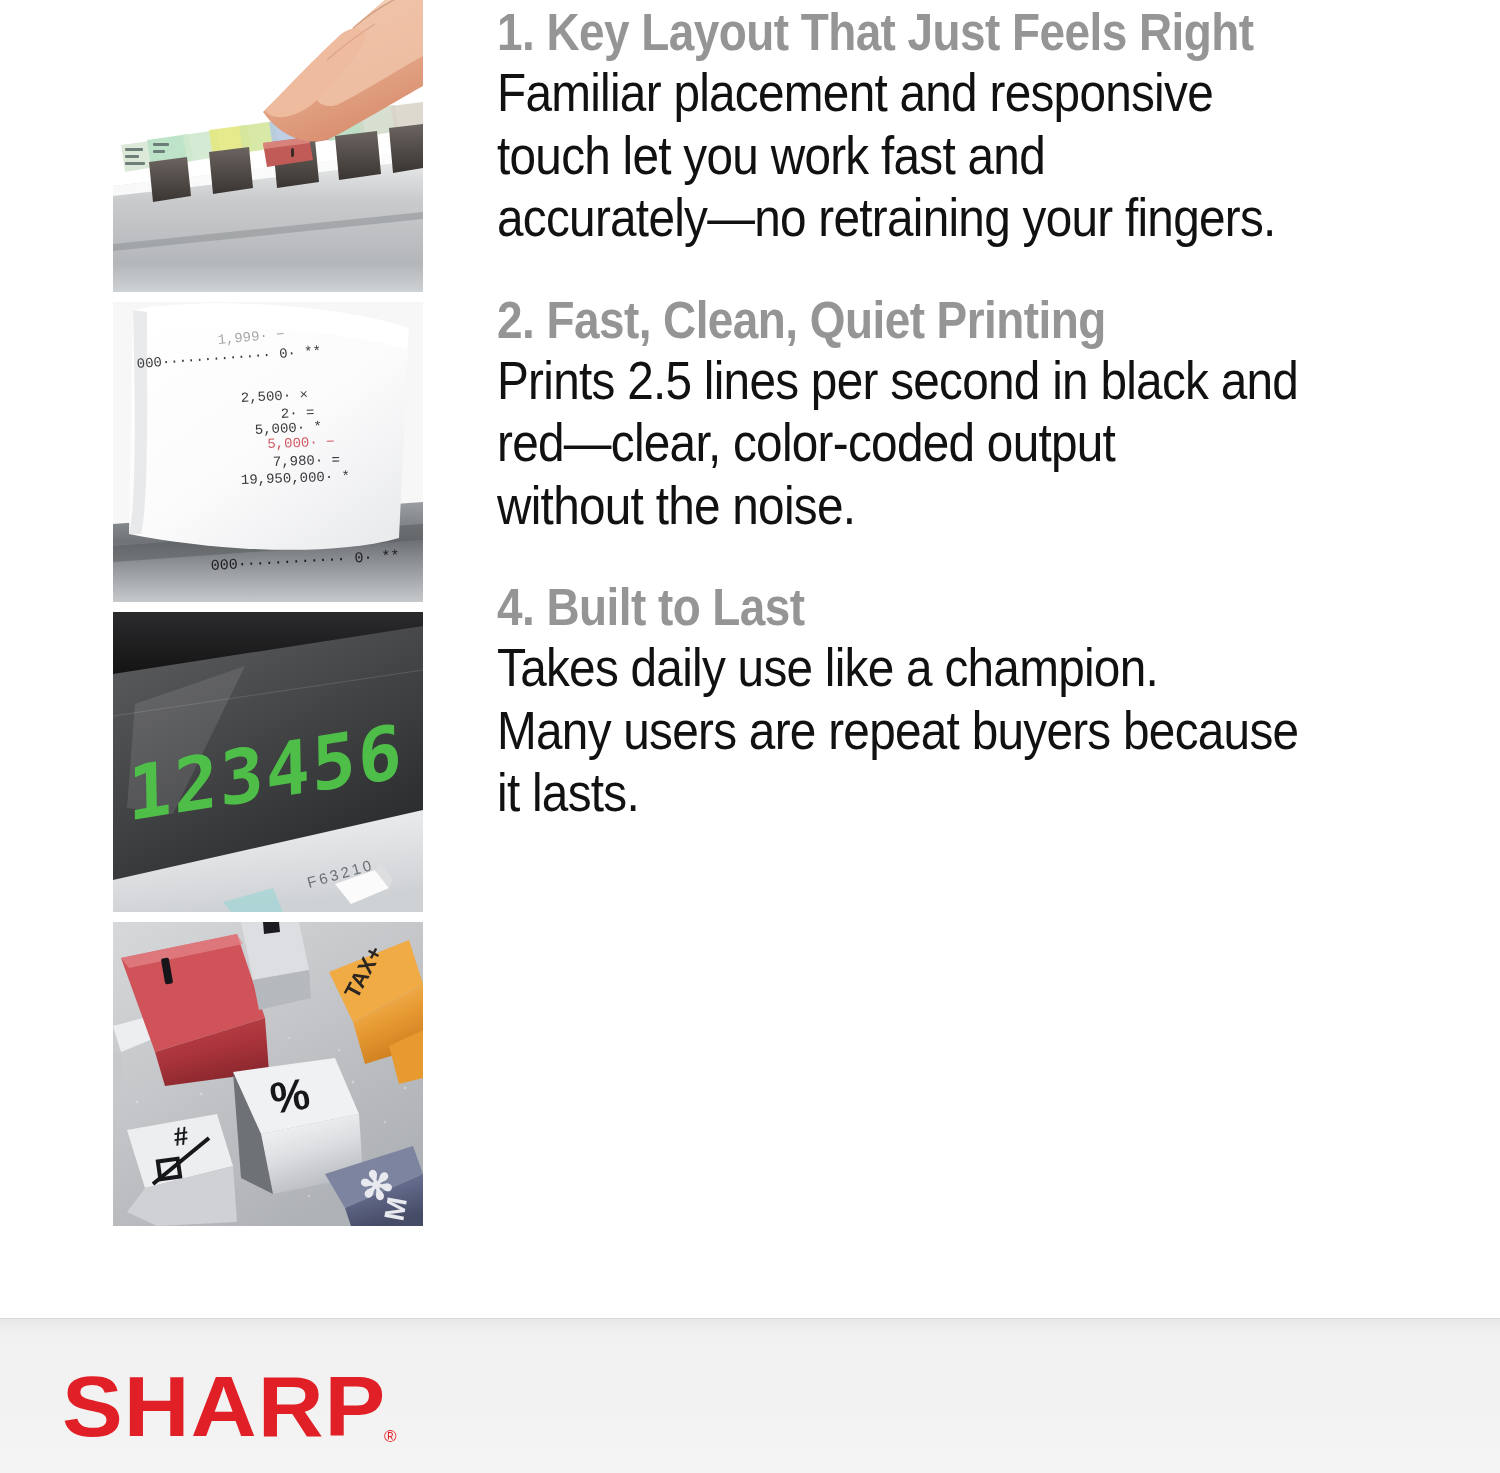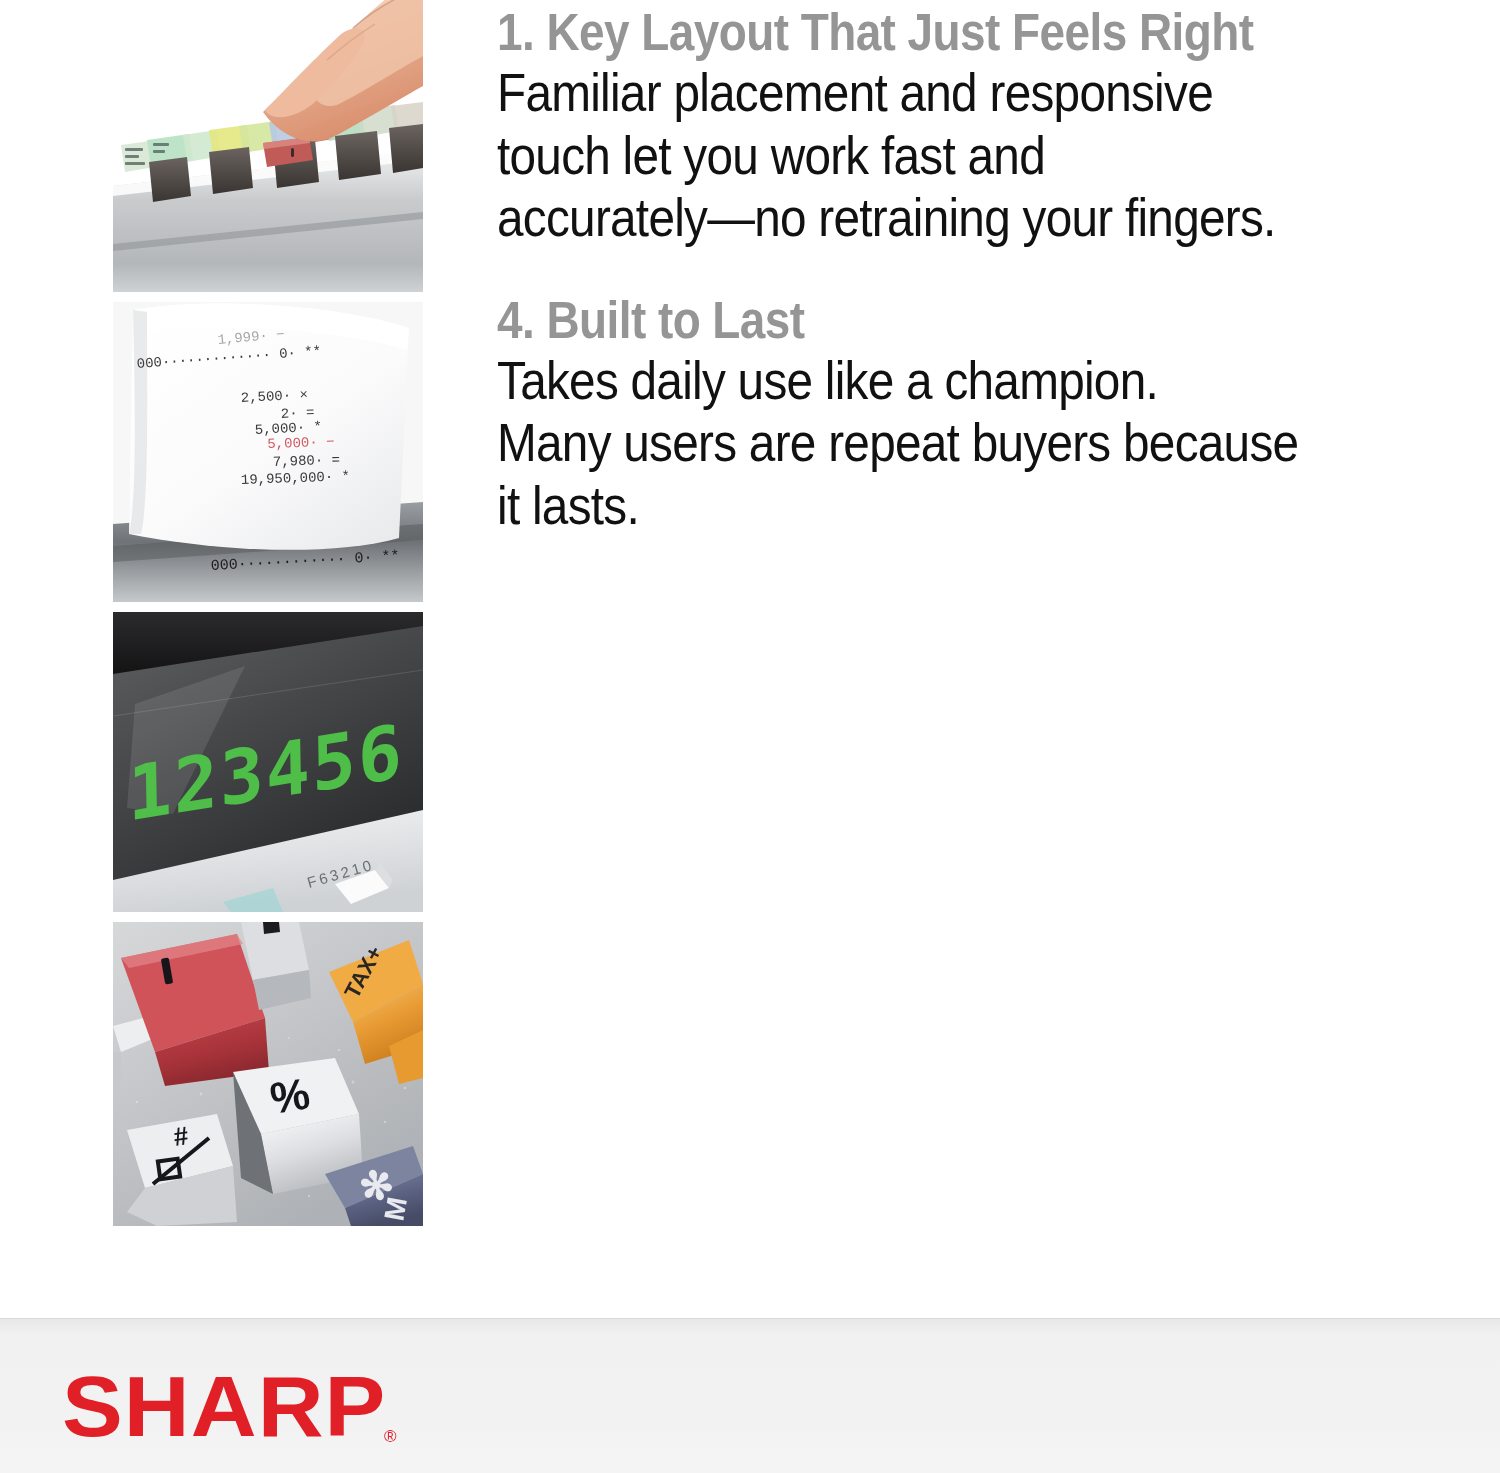--- a/index.html
+++ b/index.html
@@ -377,20 +377,28 @@
 
     <div class="feature-block">
       <p class="feature-heading">1. Key Layout That Just Feels Right</p>
       <p class="feature-body">
         <span class="ln">Familiar placement and responsive</span>
         <span class="ln">touch let you work fast and</span>
         <span class="ln">accurately—no retraining your fingers.</span>
       </p>
     </div>
 
+    <div class="feature-block">
+      <p class="feature-heading">2. Fast, Clean, Quiet Printing</p>
+      <p class="feature-body">
+        <span class="ln">Prints 2.5 lines per second in black and</span>
+        <span class="ln">red—clear, color-coded output</span>
+        <span class="ln">without the noise.</span>
+      </p>
+    </div>
 
 
     <div class="feature-block">
       <p class="feature-heading">4. Built to Last</p>
       <p class="feature-body">
         <span class="ln">Takes daily use like a champion.</span>
         <span class="ln">Many users are repeat buyers because</span>
         <span class="ln">it lasts.</span>
       </p>
     </div>

